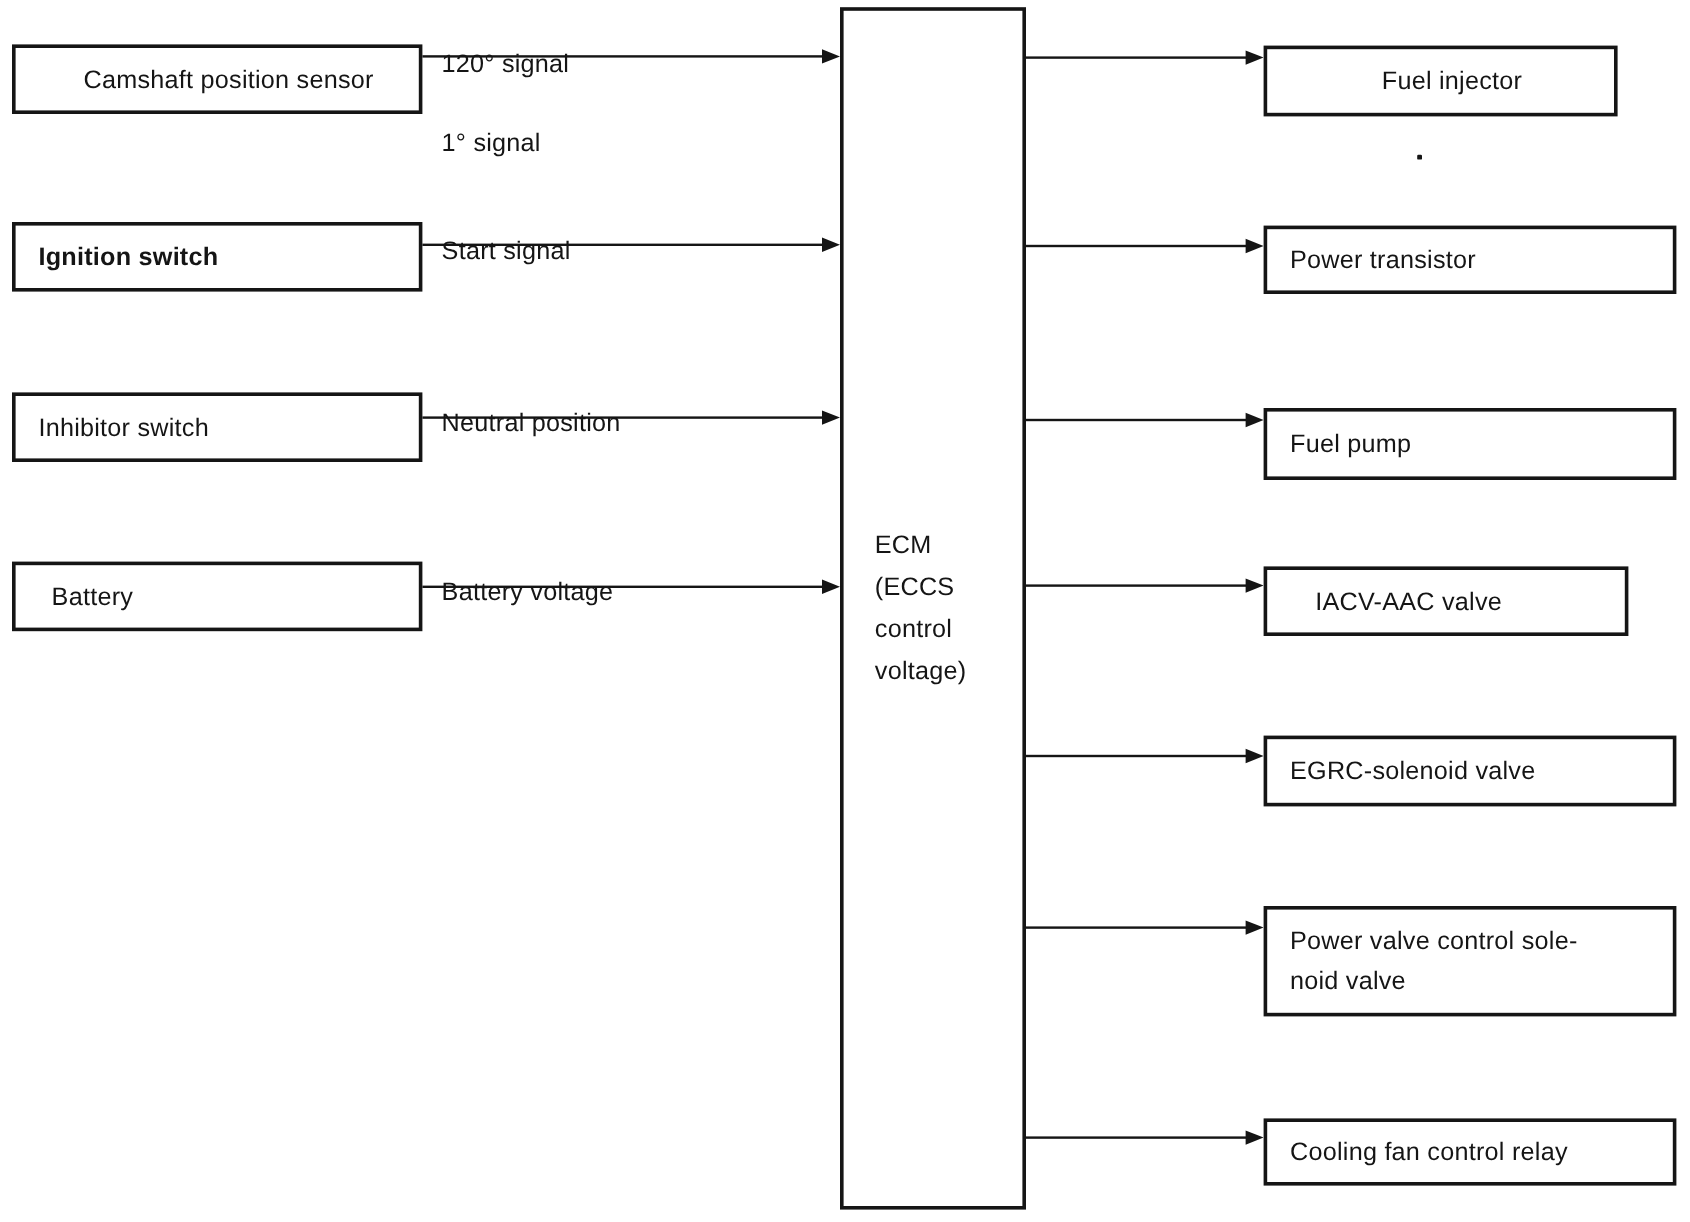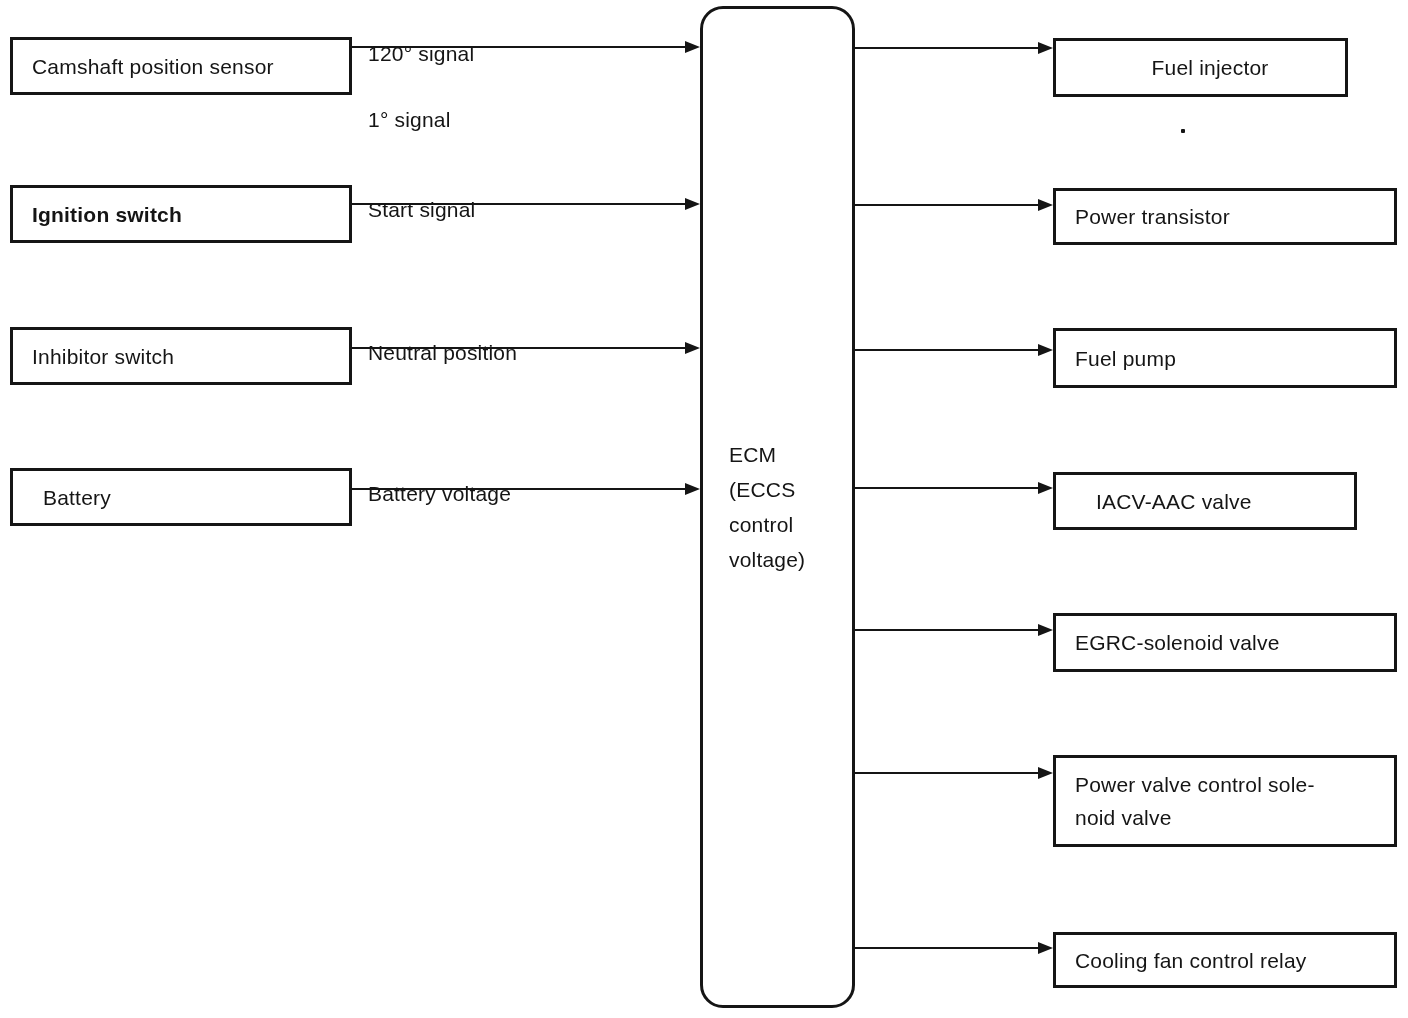--- a/index.html
+++ b/index.html
@@ -27,21 +27,20 @@
     padding-left: 19px;
     font-size: 21px;
     line-height: 33px;
     letter-spacing: 0.2px;
   }
   .box .line {
     white-space: nowrap;
   }
   .ecm {
     padding: 0;
-    border-radius: 23px;
   }
   .ecm-text {
     position: absolute;
     left: 26px;
     top: 428px;
     font-size: 21px;
     line-height: 35px;
     letter-spacing: 0.2px;
   }
   .sig {
@@ -71,21 +70,21 @@
     height: 4px;
     background: #151515;
     border-radius: 1px;
   }
 </style>
 </head>
 <body>
 
 <div class="canvas">
 
-  <div class="box" style="left:10px; top:37px; width:342px; height:58px;">
+  <div class="box" style="left:10px; top:37px; width:342px; height:58px;align-items:center;">
     <span class="line">Camshaft position sensor</span>
   </div>
   <div class="box" style="left:10px; top:185px; width:342px; height:58px;font-weight:bold;">
     <span class="line">Ignition switch</span>
   </div>
   <div class="box" style="left:10px; top:327px; width:342px; height:58px;">
     <span class="line">Inhibitor switch</span>
   </div>
   <div class="box" style="left:10px; top:468px; width:342px; height:58px;padding-left:30px;">
     <span class="line">Battery</span>
@@ -140,21 +139,21 @@
   <div class="ahead" style="left:1038px; top:942px;"></div>
 
   <div class="box" style="left:1053px; top:38px; width:295px; height:59px;text-align:center;">
     <span class="line">Fuel injector</span>
     <span class="line"></span>
   </div>
   <div class="box" style="left:1053px; top:188px; width:344px; height:57px;">
     <span class="line">Power transistor</span>
     <span class="line"></span>
   </div>
-  <div class="box" style="left:1053px; top:328px; width:344px; height:60px;">
+  <div class="box" style="left:1053px; top:340px; width:344px; height:60px;">
     <span class="line">Fuel pump</span>
     <span class="line"></span>
   </div>
   <div class="box" style="left:1053px; top:472px; width:304px; height:58px;padding-left:40px;">
     <span class="line">IACV-AAC valve</span>
     <span class="line"></span>
   </div>
   <div class="box" style="left:1053px; top:613px; width:344px; height:59px;">
     <span class="line">EGRC-solenoid valve</span>
     <span class="line"></span>

